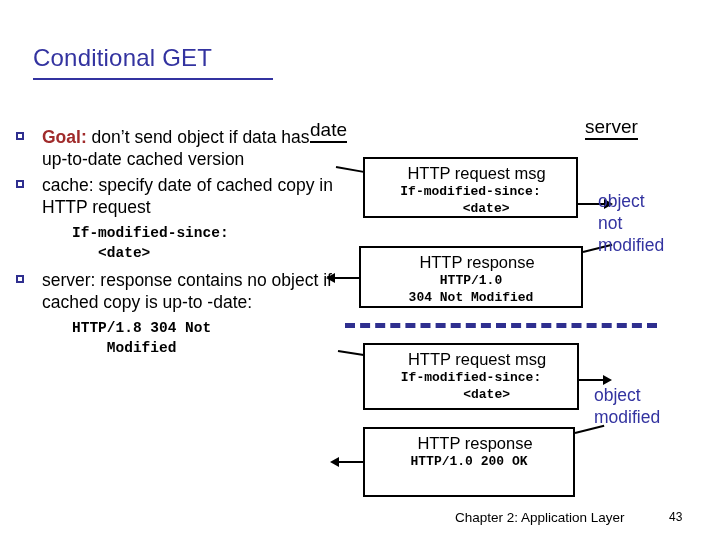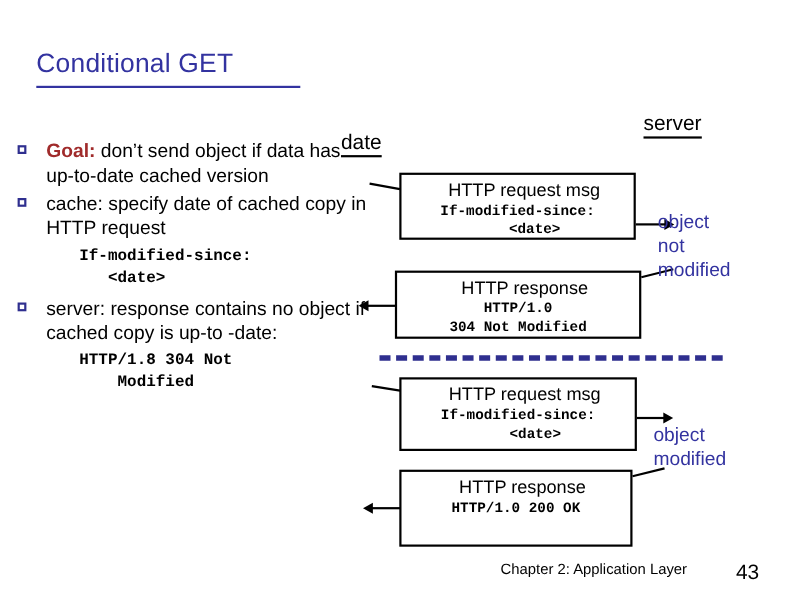--- a/index.html
+++ b/index.html
@@ -87,21 +87,21 @@
     white-space: nowrap;
   }
   .column-header .hdr-text { display: inline-block; }
   .column-header .hdr-rule {
     display: block;
     height: 2px;
     background: #000000;
     margin-top: 0px;
   }
   #header-cache { left: 310px; top: 119px; }
-  #header-server { left: 585px; top: 102px; }
+  #header-server { left: 585px; top: 116px; }
 
   
   .msg-box {
     position: absolute;
     border: 2px solid #000000;
     background: #ffffff;
     box-sizing: border-box;
     text-align: center;
   }
   .msg-title {
@@ -176,21 +176,21 @@
     left: 455px;
     top: 510px;
     font-size: 13.5px;
     color: #000000;
     white-space: nowrap;
   }
   #footer-page {
     position: absolute;
     left: 669px;
     top: 510px;
-    font-size: 19px;
+    font-size: 12px;
     color: #000000;
   }
 </style>
 </head>
 <body>
 
 <div id="slide-title">Conditional GET</div>
 <div id="slide-title-underline"></div>
 
 <div id="bullet-column">

